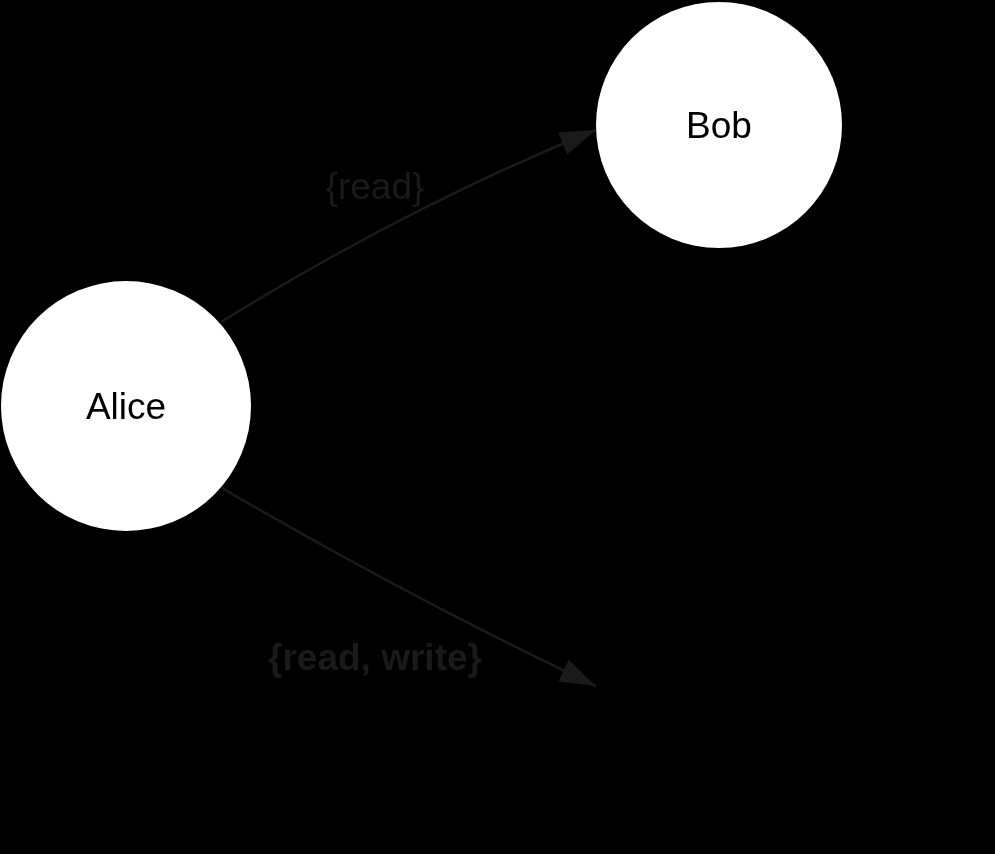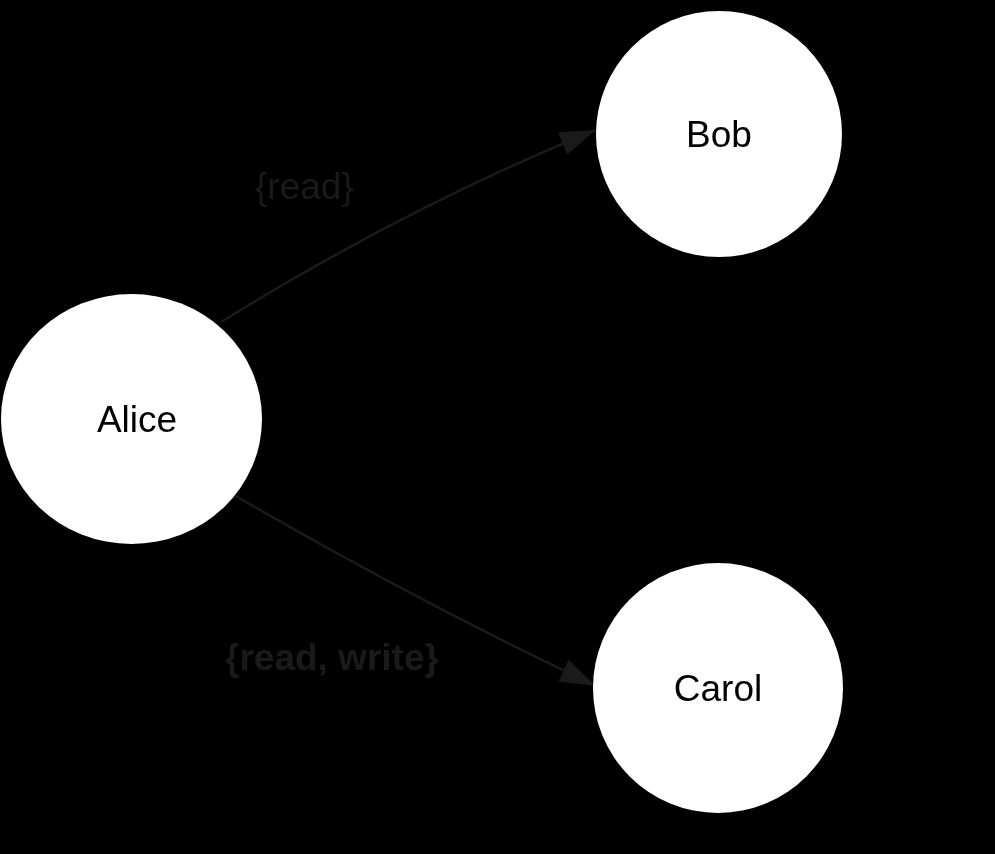--- a/index.html
+++ b/index.html
@@ -29,29 +29,30 @@
     display: flex;
     align-items: center;
     justify-content: center;
   }
   .node span {
     color: #000000;
     font-size: 37px;
     line-height: 1;
     white-space: nowrap;
   }
-  .node-alice { left: 1px;   top: 294px; width: 250px; height: 250px; padding-left: 11px; }
-  .node-bob   { left: 596px; top: 11px;   width: 246px; height: 246px; }
+  .node-alice { left: 1px;   top: 281px; width: 250px; height: 250px; }
+  .node-bob   { left: 596px; top: 2px;   width: 246px; height: 246px; }
   .node-carol { left: 593px; top: 563px; width: 250px; height: 250px; }
   .edge-label {
     position: absolute;
     color: #1a1a1a;
     font-size: 37px;
     line-height: 44px;
     height: 44px;
+    text-align: center;
     white-space: nowrap;
   }
   .edge-label-read       { left: 255px; top: 165px; width: 240px; }
   .edge-label-read-write { left: 225px; top: 636px; width: 300px; font-weight: bold; }
 </style>
 </head>
 <body>
 
 <div class="canvas">
 
@@ -66,21 +67,18 @@
   </svg>
 
   <div class="node node-alice">
     <span>Alice</span>
   </div>
 
   <div class="node node-bob">
     <span>Bob</span>
   </div>
 
-  <div class="node node-carol">
-    <span>Carol</span>
-  </div>
 
   <div class="edge-label edge-label-read">{read}</div>
 
   <div class="edge-label edge-label-read-write">{read, write}</div>
 
 </div>
 
 </body></html>

